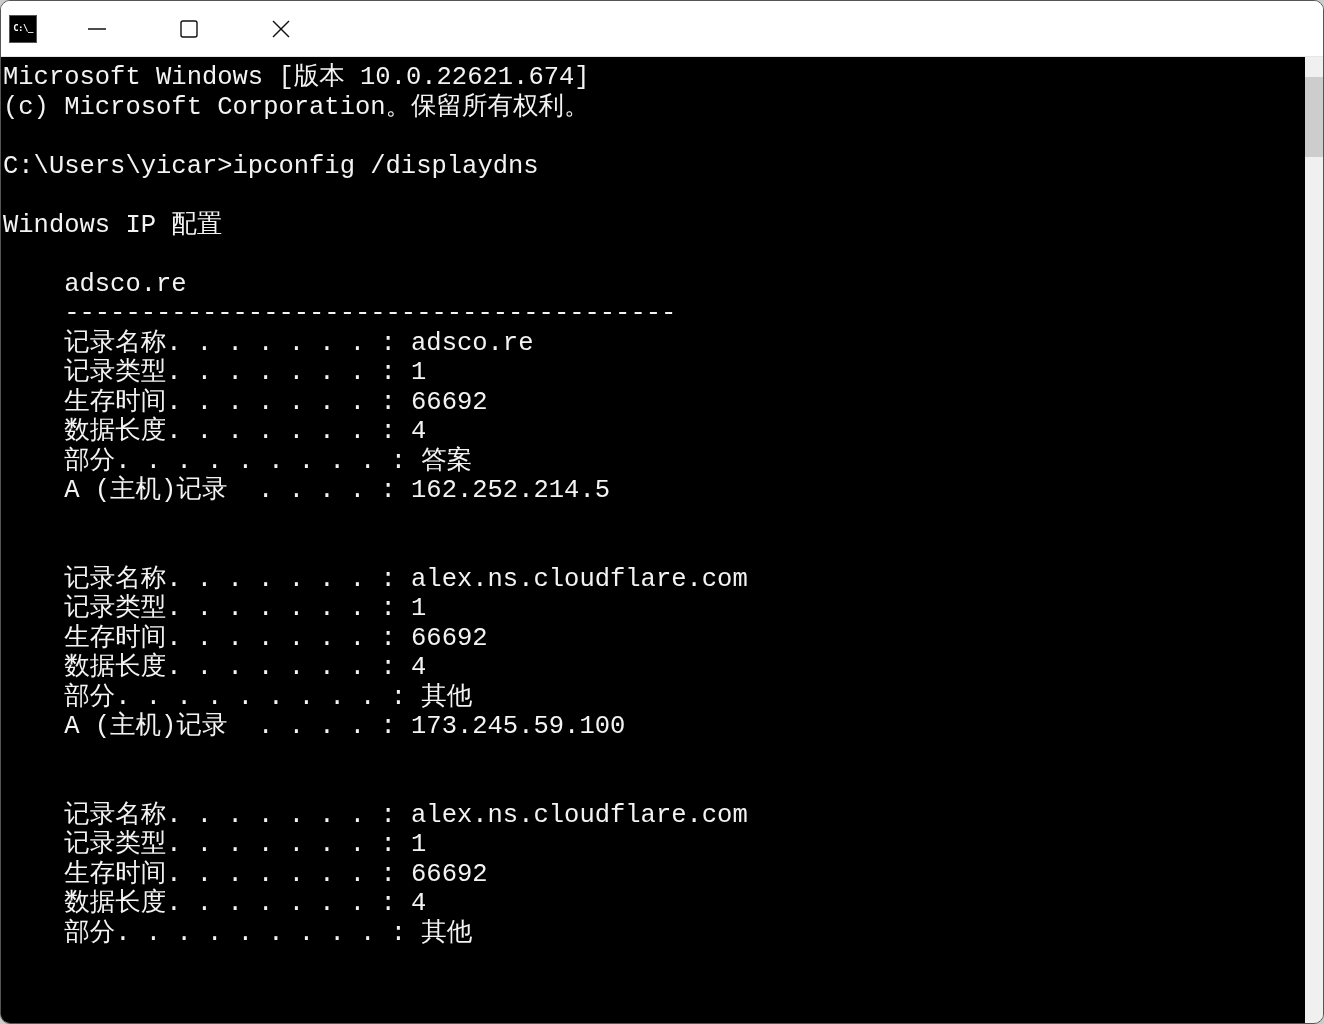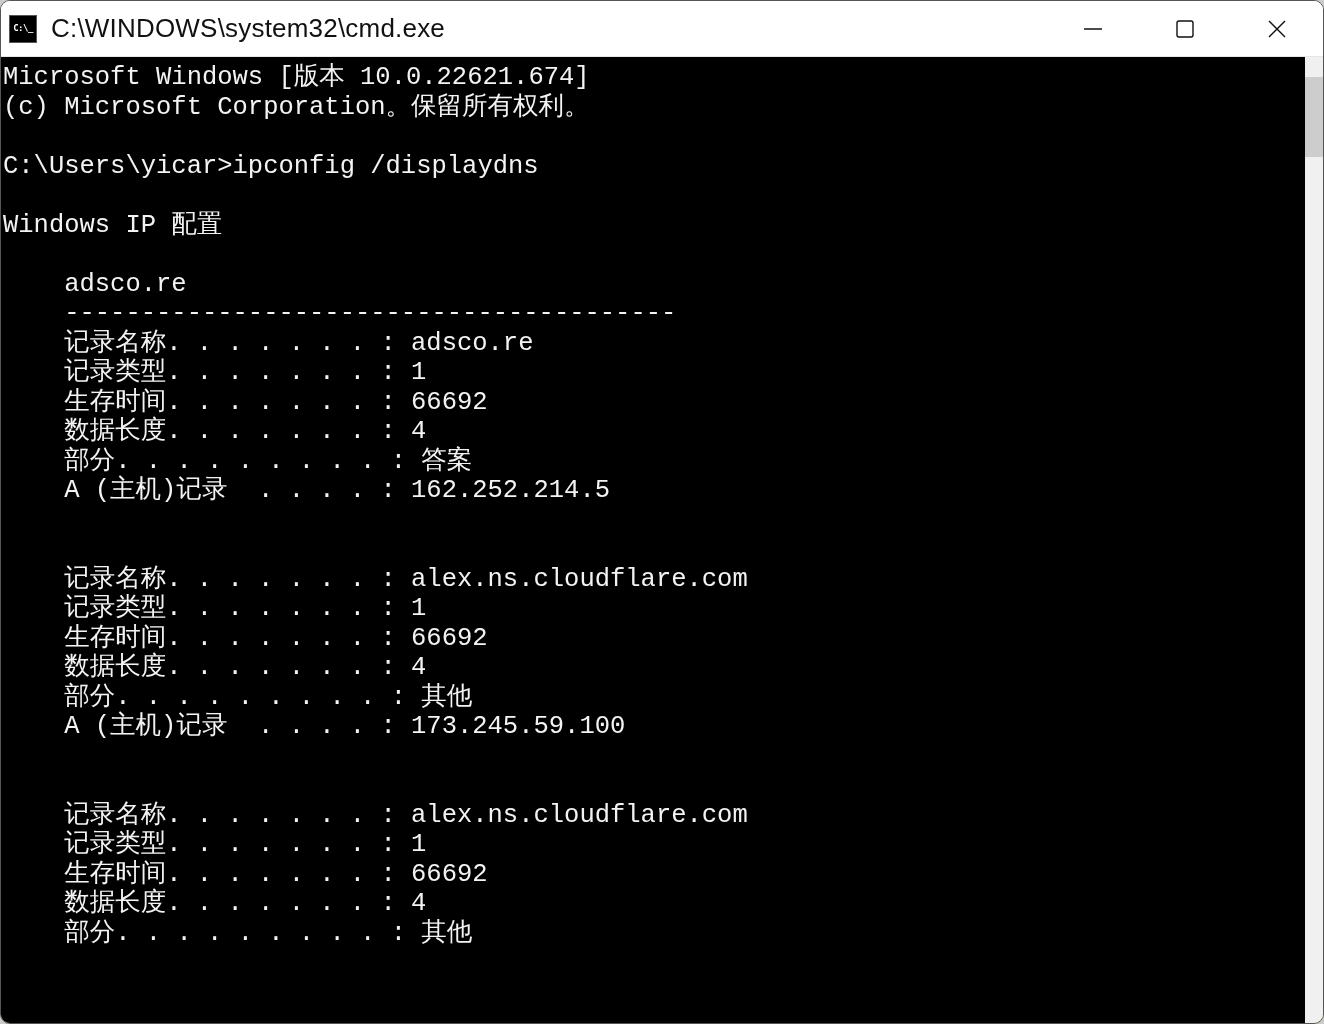--- a/index.html
+++ b/index.html
@@ -41,21 +41,20 @@
   .scrollbar-thumb {
     position: absolute; top: 20px; width: 100%; height: 80px; background: #cdcdcd;
   }
 </style>
 </head>
 <body>
 
 <div class="window">
   <div class="titlebar">
     <div class="app-icon"></div>
-    <div class="title-text">C:\WINDOWS\system32\cmd.exe</div>
     <div class="win-controls">
       <div class="win-btn">
         <svg width="28" height="28" viewBox="0 0 28 28">
             <line x1="5" y1="14" x2="23" y2="14"></line>
           </svg>
       </div>
       <div class="win-btn">
         <svg width="26" height="26" viewBox="0 0 26 26">
             <rect x="5" y="5" width="16" height="16" rx="2"></rect>
           </svg>

